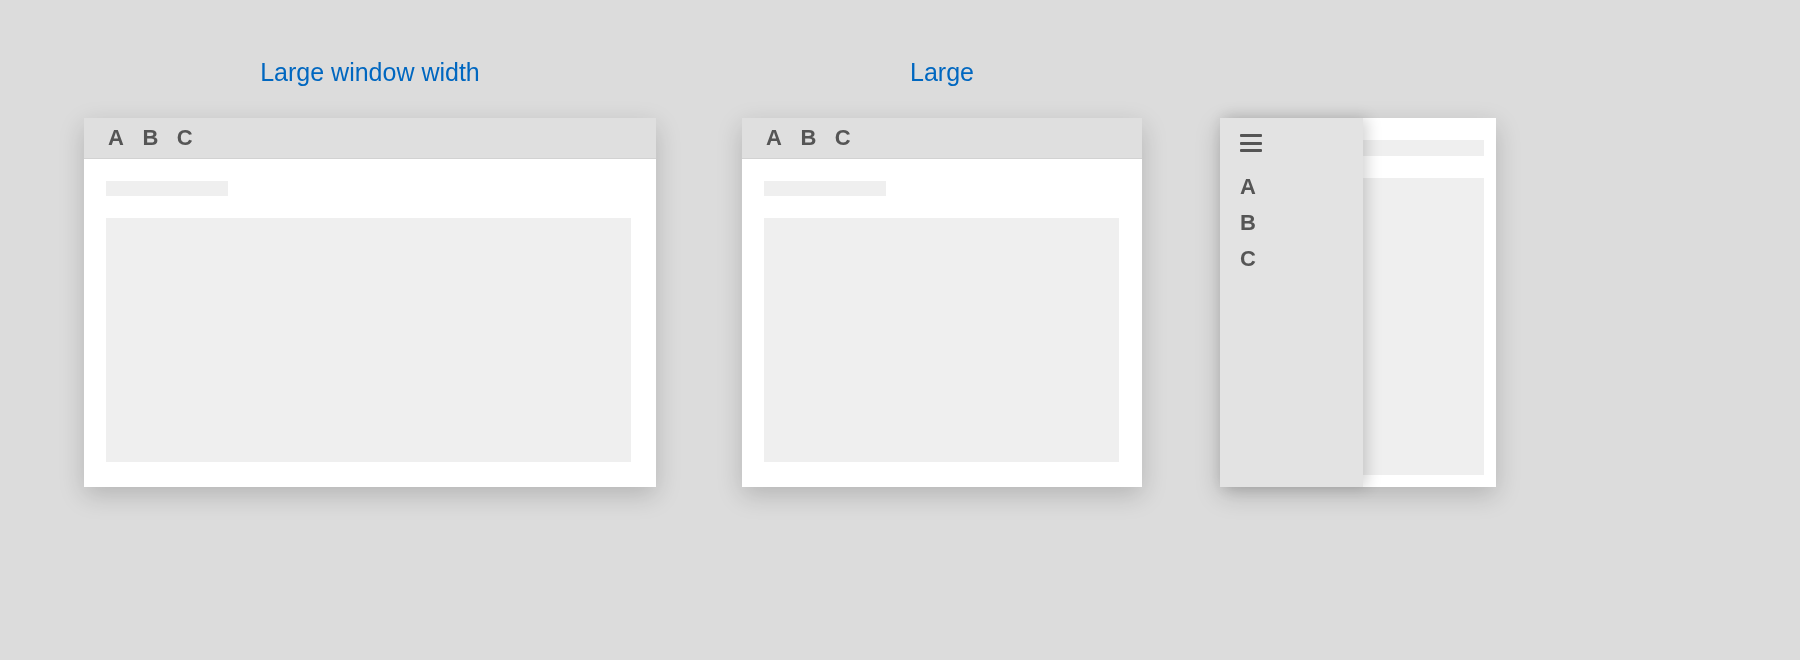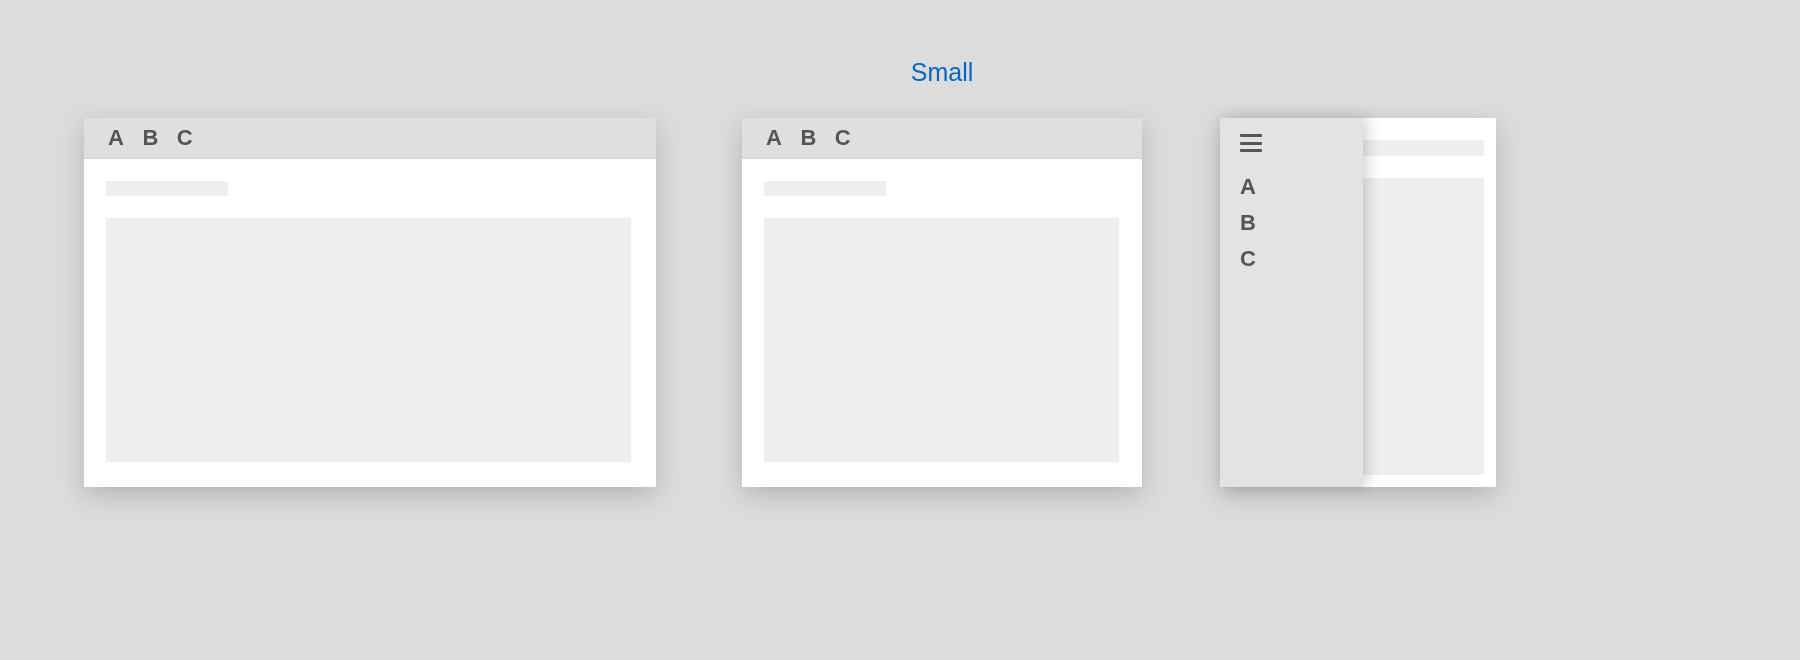--- a/index.html
+++ b/index.html
@@ -112,21 +112,22 @@
     color: #555555;
     margin-bottom: 10px;
     cursor: pointer;
   }
 </style>
 </head>
 <body>
 
 <div class="stage">
 
-  <div class="col-title title-medium">Small</div>
+  <div class="col-title title-large">Large window width</div>
+  <div class="col-title title-medium">Large</div>
 
   <div class="window win-large">
     <div class="tabstrip">
       <span class="tab-btn">A</span>
       <span class="tab-btn">B</span>
       <span class="tab-btn">C</span>
     </div>
     <div class="content-body">
       <div class="ph-title"></div>
       <div class="ph-block-l"></div>

